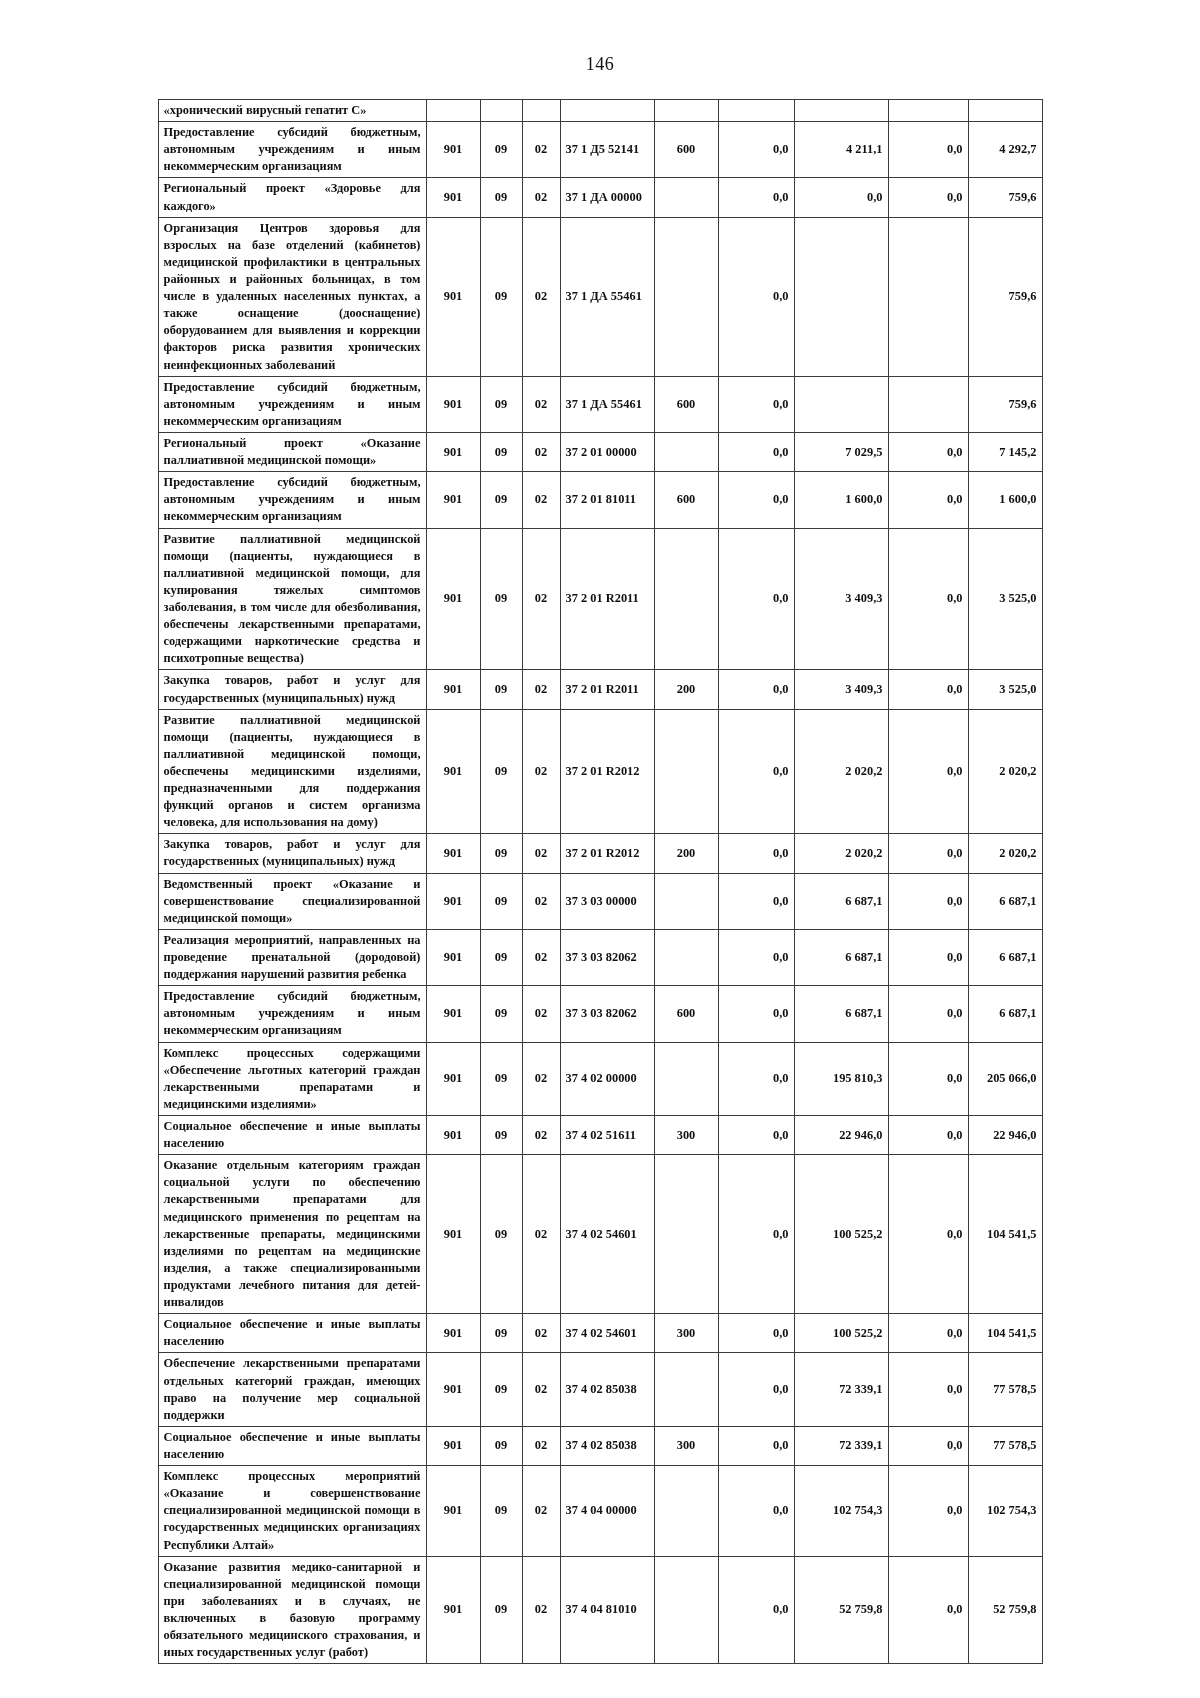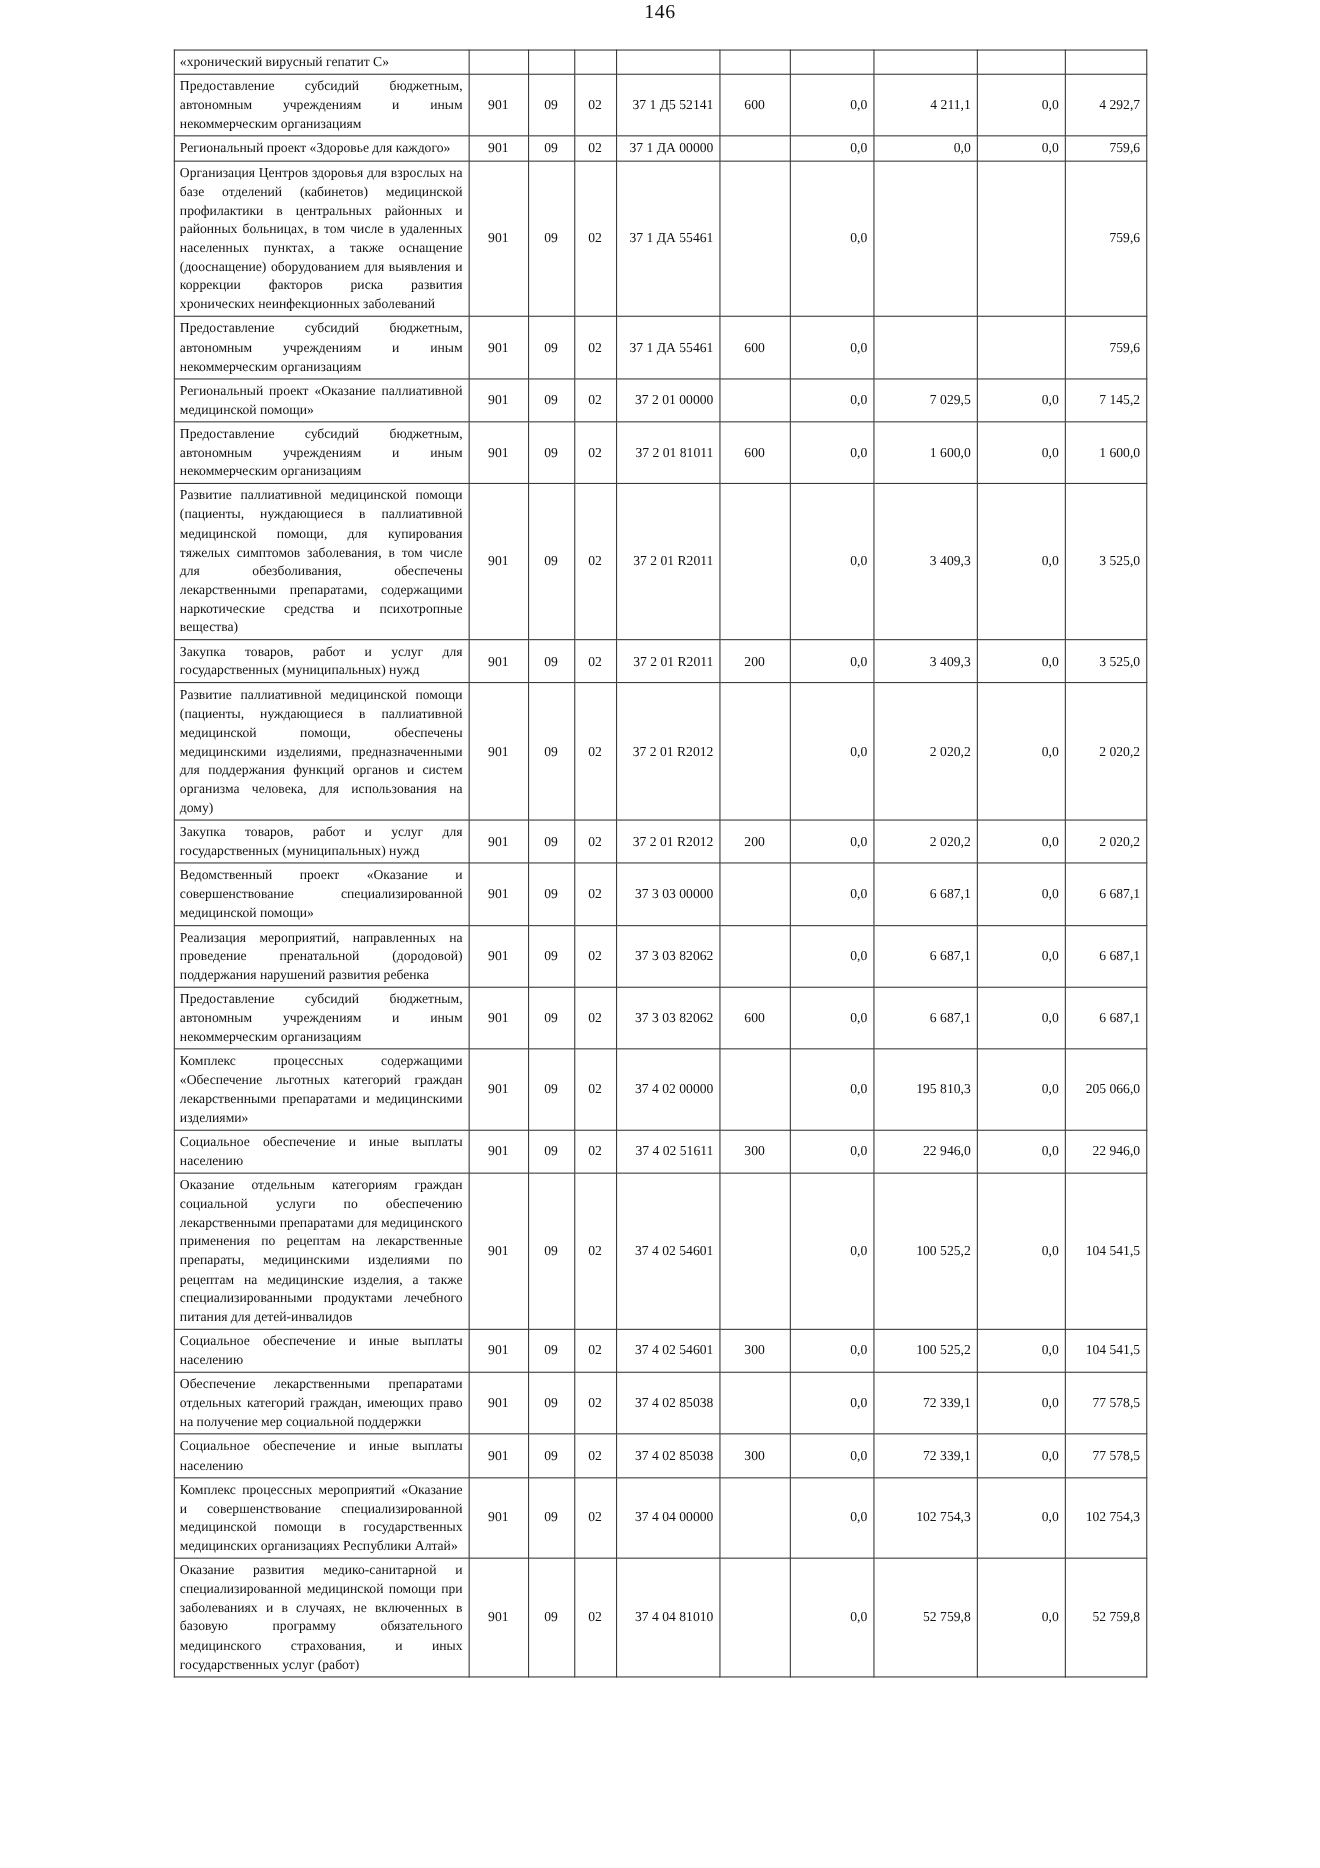--- a/index.html
+++ b/index.html
@@ -13,28 +13,30 @@
     -webkit-font-smoothing: antialiased;
   }
   .page {
     position: relative;
     width: 1200px;
     height: 1698px;
     overflow: hidden;
   }
   .page-number {
     text-align: center;
+    padding-top: 54px;
     font-size: 18px;
     letter-spacing: 0.5px;
   }
   table.budget {
     border-collapse: collapse;
     table-layout: fixed;
     width: 884px;
     margin: 24px auto 0 auto;
+    font-weight: bold;
   }
   table.budget td {
     border: 1px solid #3a3a3a;
     font-size: 12.4px;
     line-height: 1.38;
     padding: 2px 5px;
     vertical-align: middle;
     overflow: hidden;
     word-wrap: break-word;
   }
@@ -42,21 +44,21 @@
     text-align: justify;
     vertical-align: top;
     padding: 2px 6px 3px 6px;
   }
   td.c-grbs, td.c-rz, td.c-pr, td.c-vr {
     text-align: center;
     white-space: nowrap;
     padding: 2px 2px;
   }
   td.c-csr {
-    text-align: right;
+    text-align: left;
     white-space: nowrap;
     padding: 2px 2px;
   }
   td.c-num {
     text-align: right;
     white-space: nowrap;
     padding: 2px 7px 2px 2px;
   }
 </style>
 </head>

